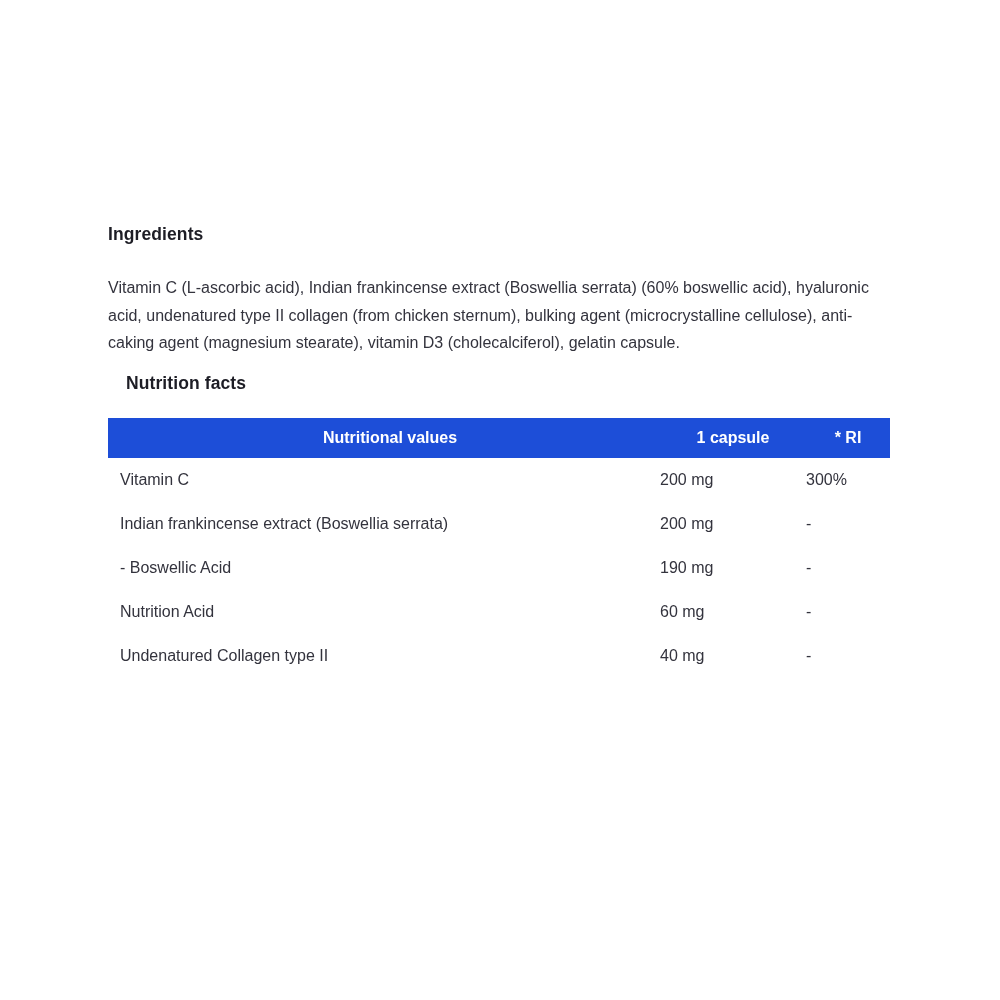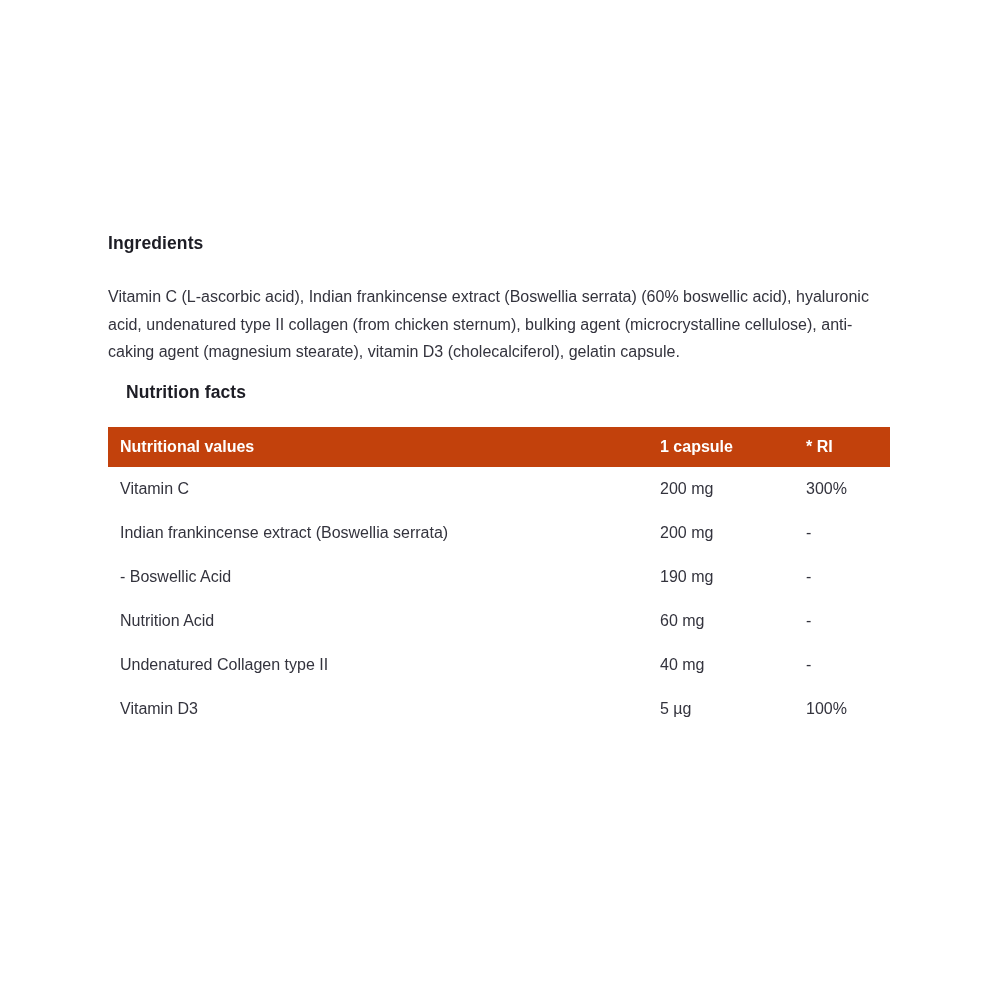--- a/index.html
+++ b/index.html
@@ -7,21 +7,21 @@
     width: 1000px;
     height: 1000px;
     background: #ffffff;
     font-family: "Liberation Sans", sans-serif;
     color: #30303a;
     overflow: hidden;
   }
   .content {
     position: absolute;
     left: 108px;
-    top: 233px;
+    top: 224px;
     width: 782px;
   }
   h2.section-heading {
     font-size: 17.5px;
     font-weight: 700;
     color: #1d1d25;
     letter-spacing: 0.1px;
   }
   .ingredients-heading { margin-bottom: 29px; }
   .ingredients-text {
@@ -33,25 +33,25 @@
   .nutrition-heading { margin-bottom: 24px; margin-left: 18px; }
   .nutrition-table {
     width: 100%;
     border-collapse: collapse;
     table-layout: fixed;
   }
   .nutrition-table col.col-name   { width: 552px; }
   .nutrition-table col.col-amount { width: 146px; }
   .nutrition-table col.col-ri     { width: 84px; }
   .nutrition-table thead th {
-    background: #c2410c;
+    background: #1d4ed8;
     color: #ffffff;
     font-size: 16px;
     font-weight: 700;
-    text-align: left;
+    text-align: center;
     height: 40px;
     vertical-align: middle;
     padding: 0;
   }
   .nutrition-table thead th.first { padding-left: 12px; }
   .nutrition-table tbody td {
     font-size: 16px;
     color: #33333d;
     height: 44px;
     vertical-align: middle;
@@ -107,22 +107,17 @@
       <tr>
         <td class="first">Nutrition Acid</td>
         <td>60 mg</td>
         <td>-</td>
       </tr>
       <tr>
         <td class="first">Undenatured Collagen type II</td>
         <td>40 mg</td>
         <td>-</td>
       </tr>
-      <tr>
-        <td class="first">Vitamin D3</td>
-        <td>5 µg</td>
-        <td>100%</td>
-      </tr>
     </tbody>
   </table>
 
 
 </div>
 
 </body></html>

